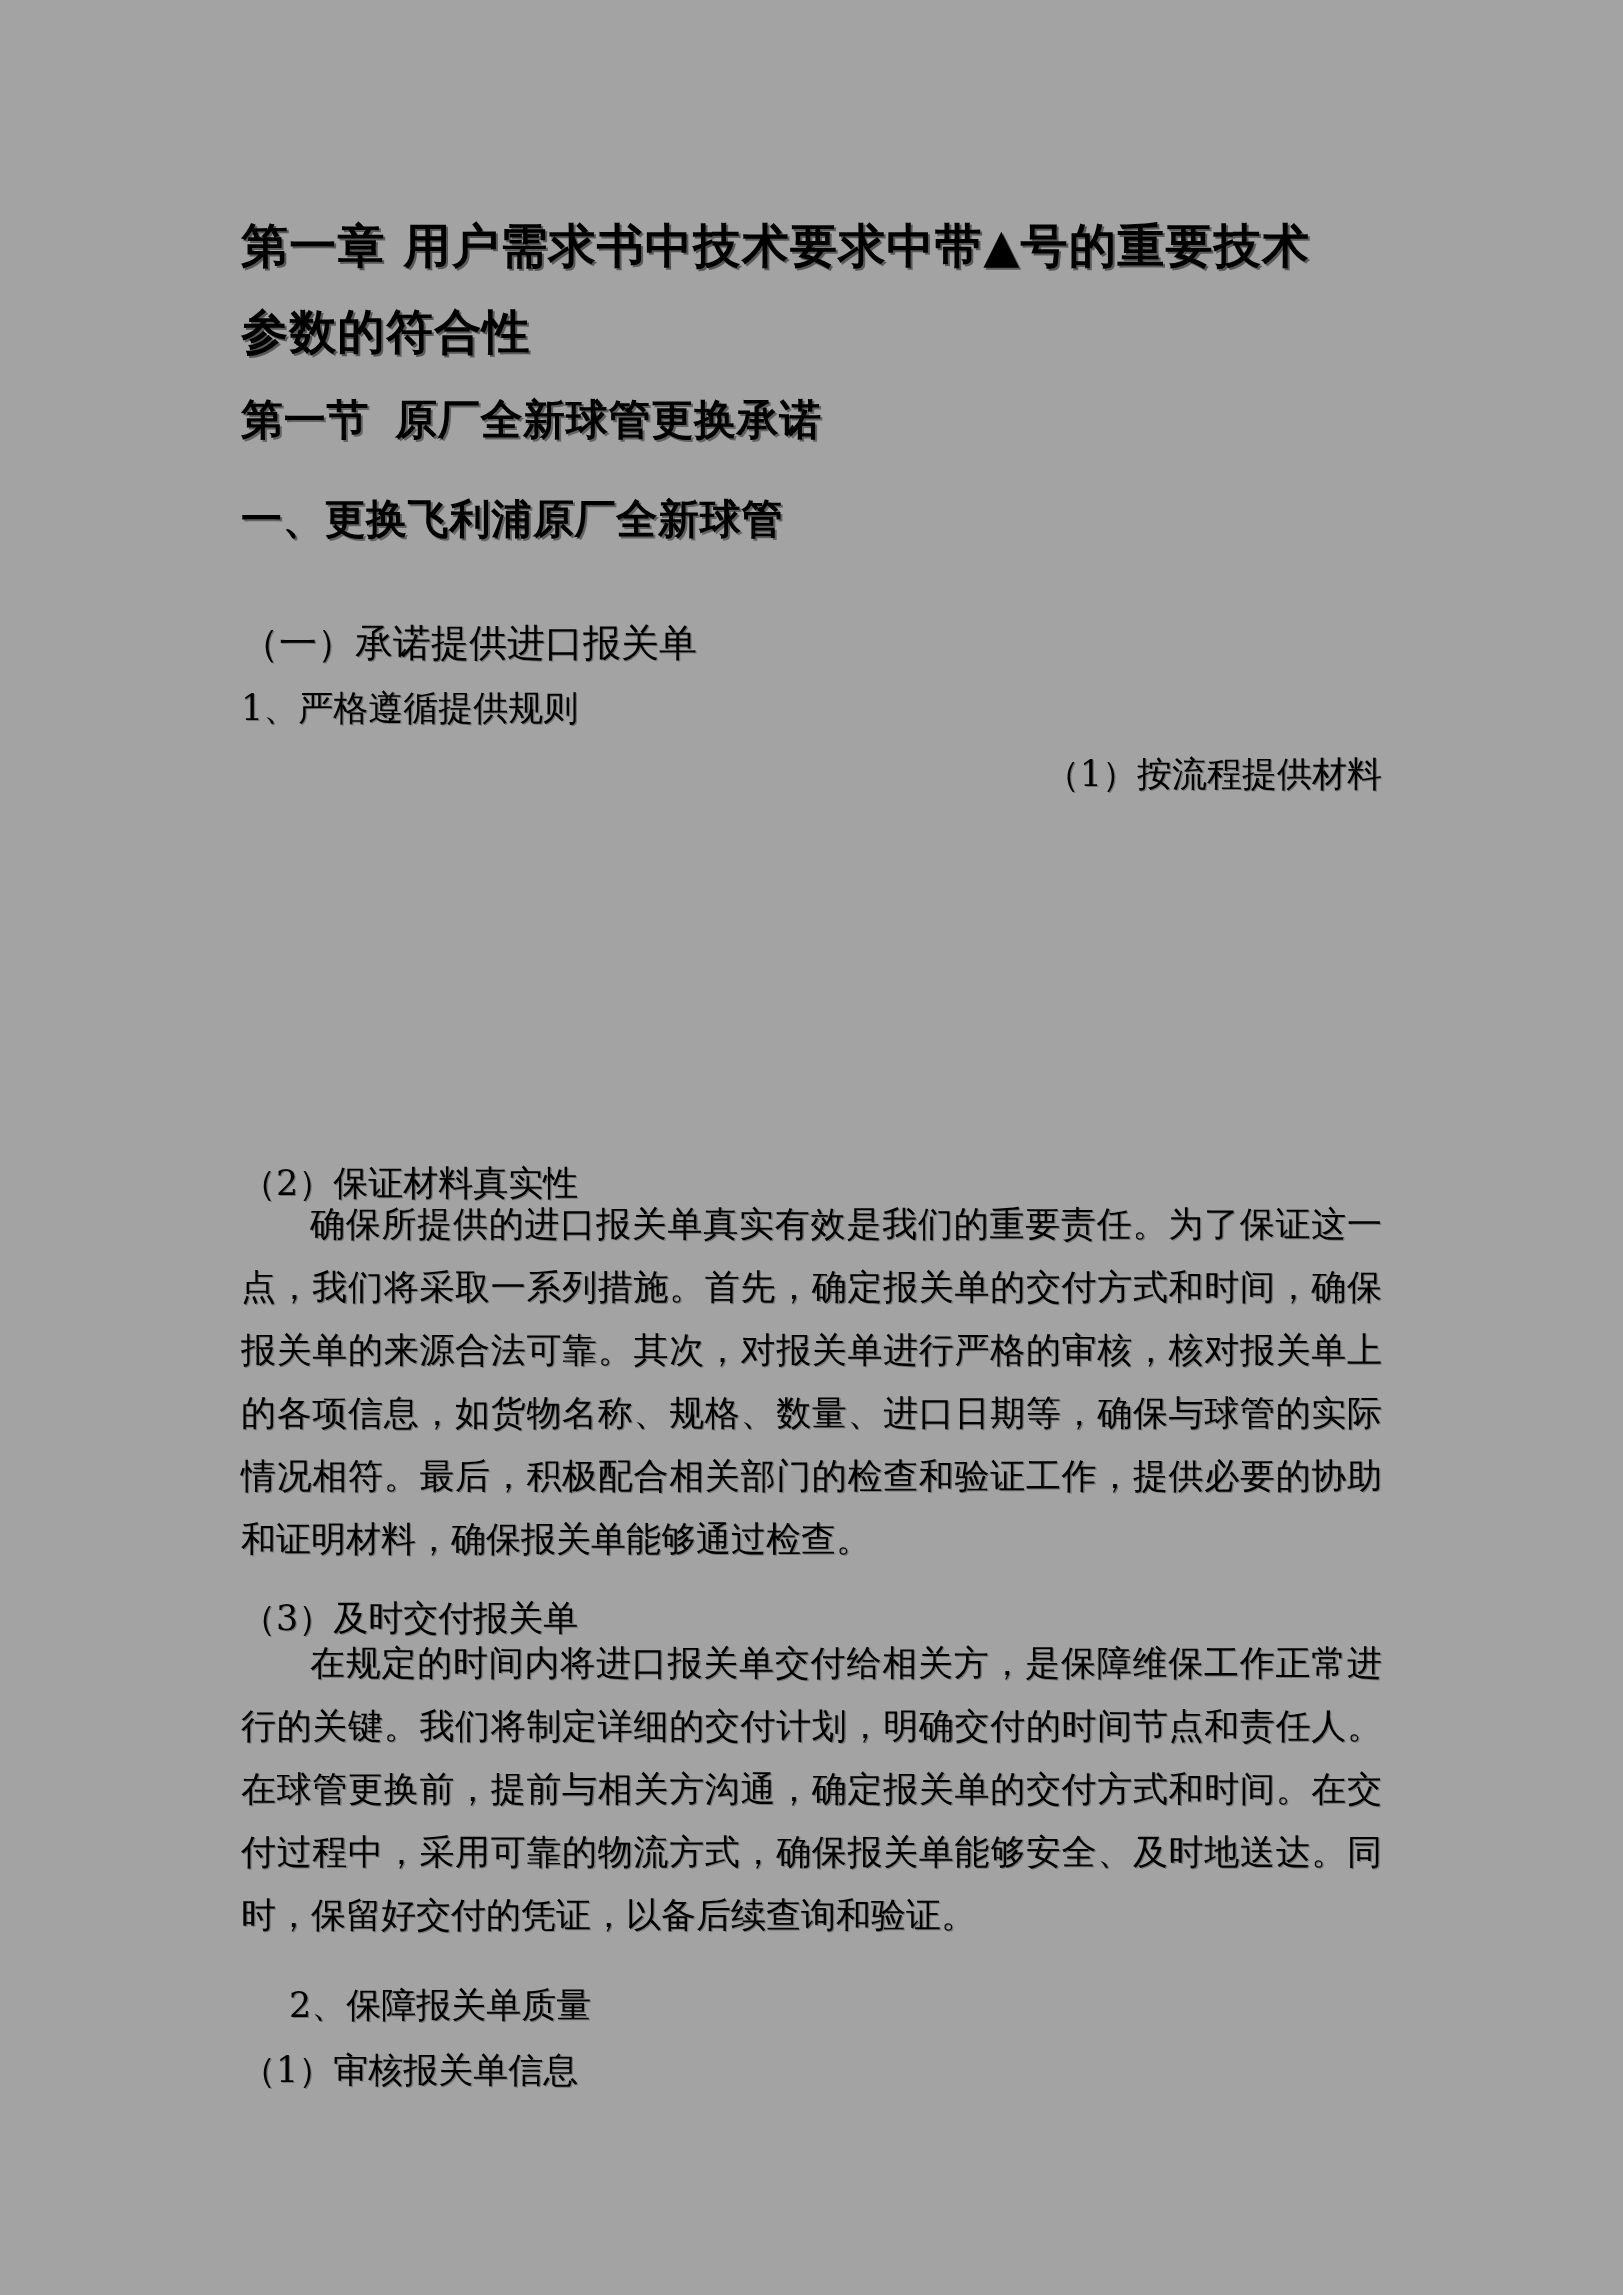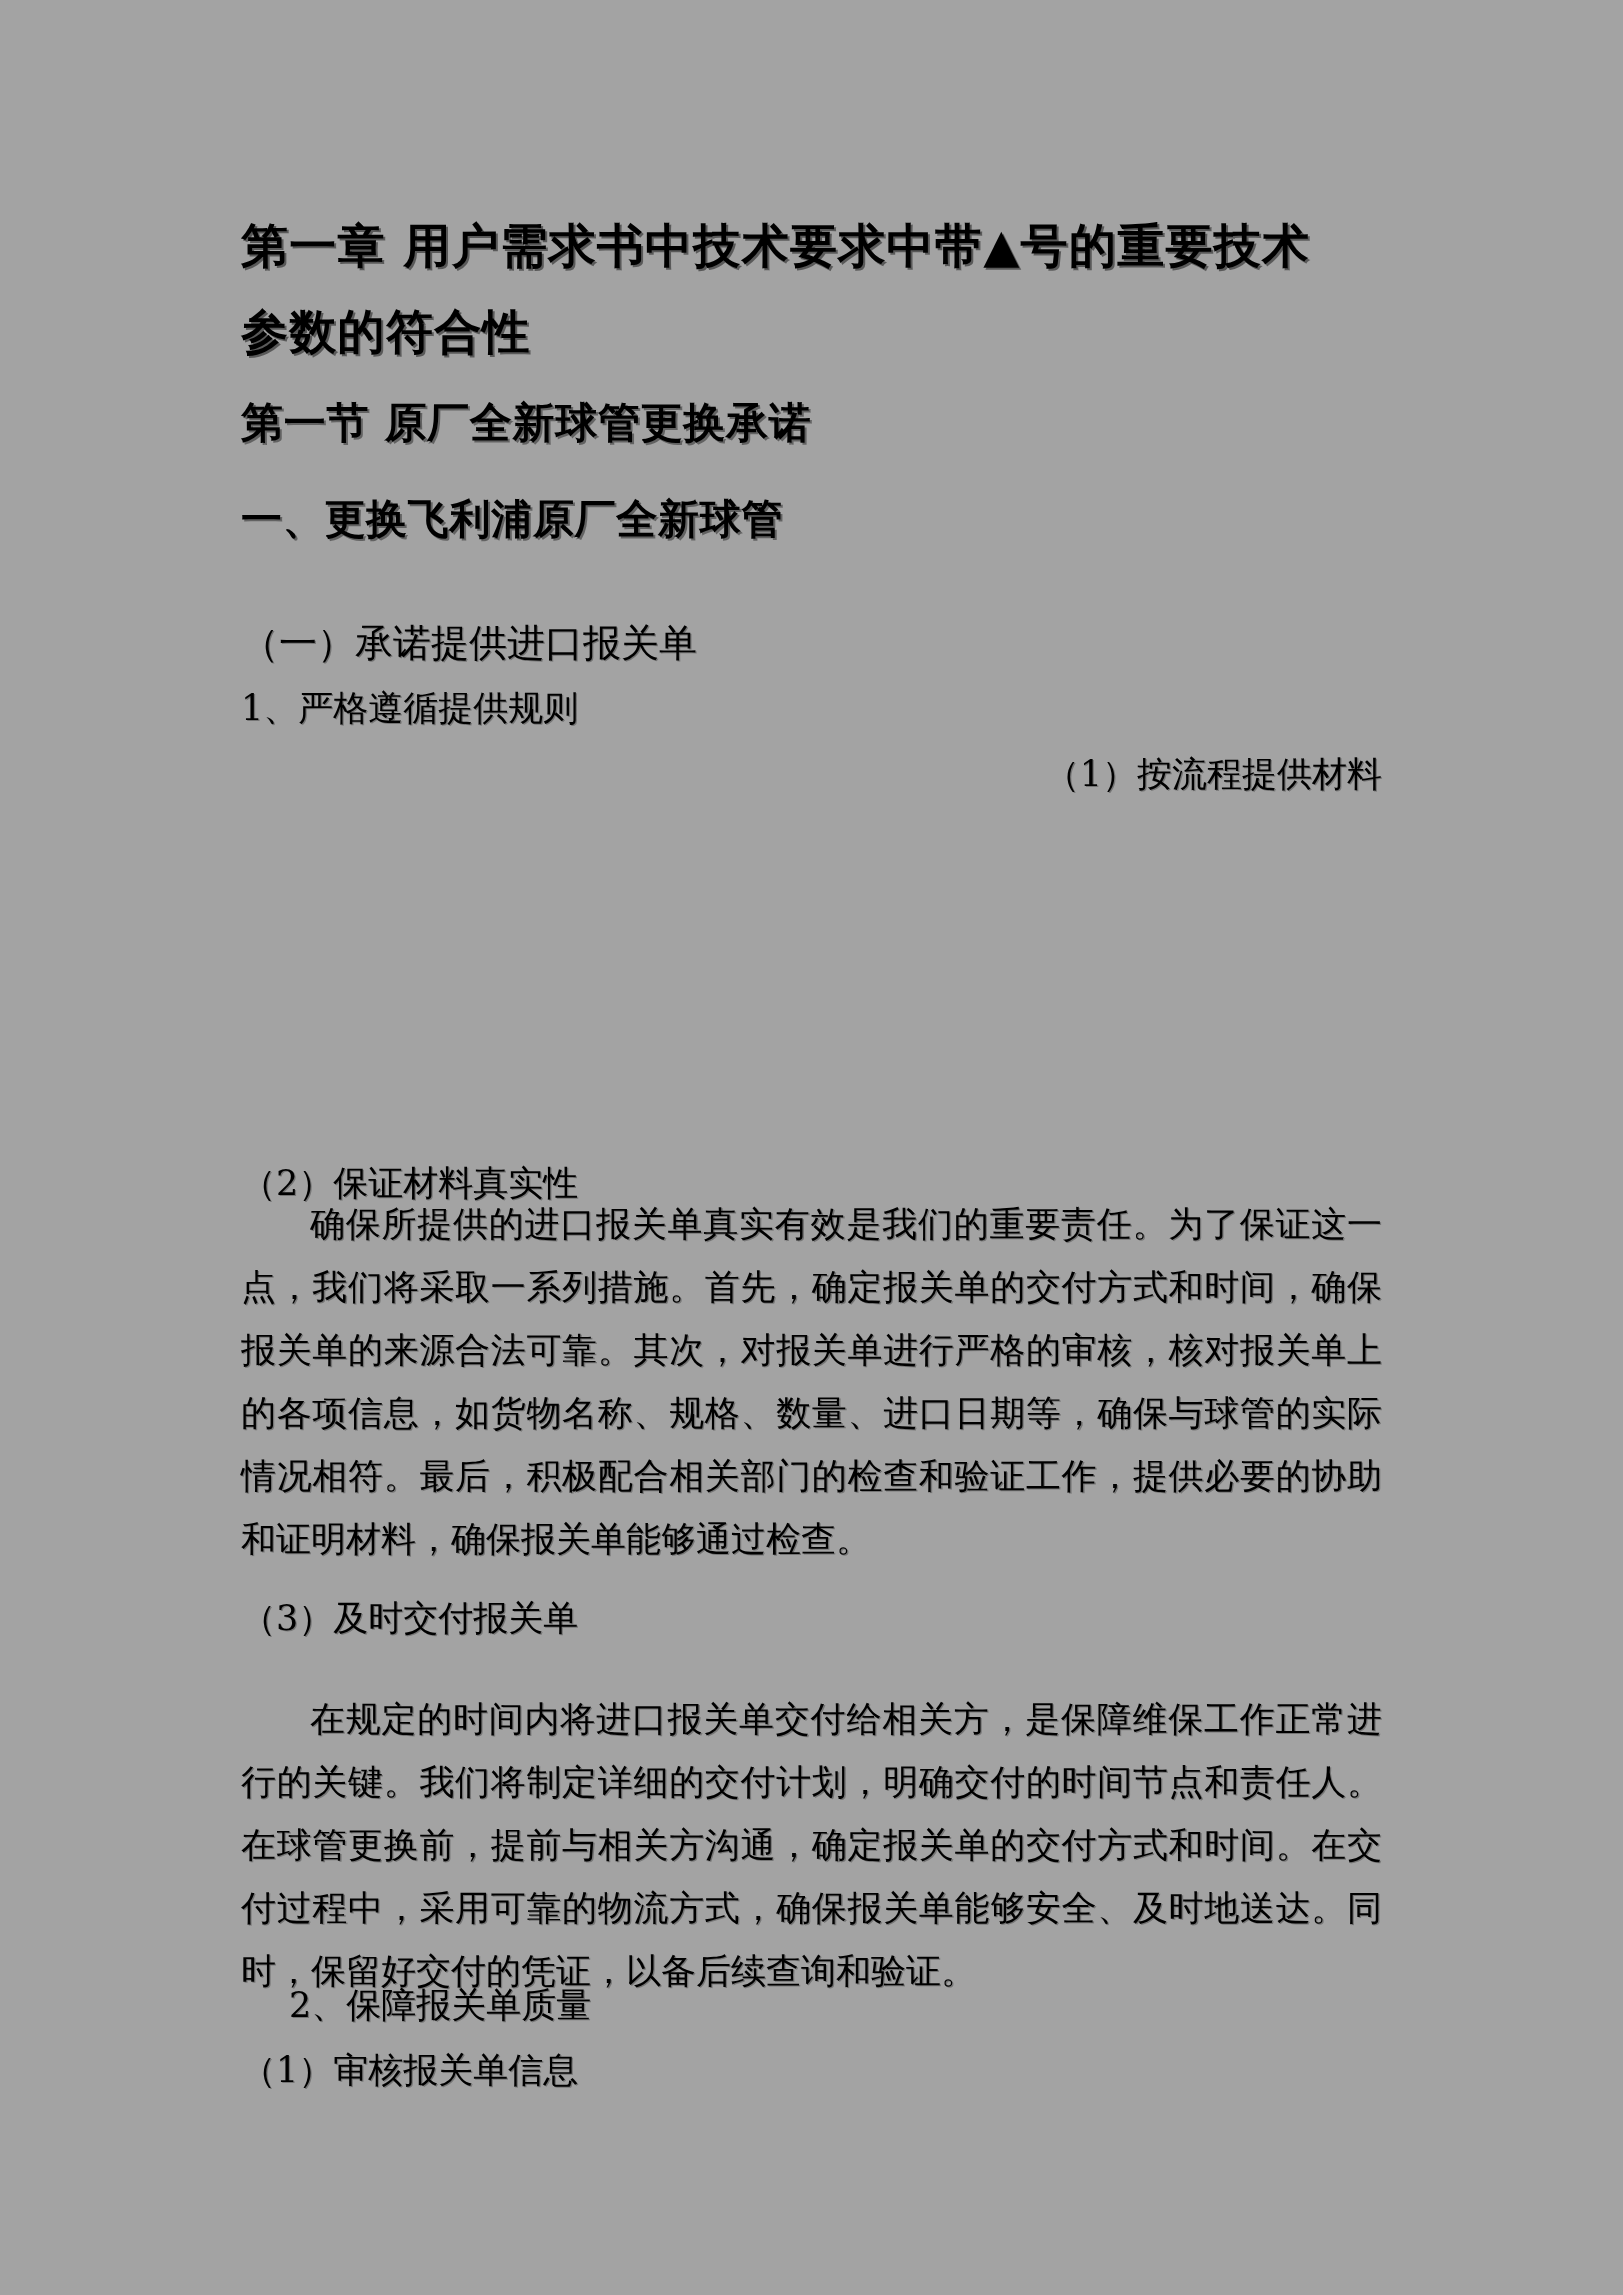--- a/index.html
+++ b/index.html
@@ -28,20 +28,21 @@
     text-shadow: 2px 2px 0 rgba(0,0,0,0.45);
     letter-spacing: 1.3px;
   }
   .section-title {
     top: 398px;
     font-size: 42px;
     font-weight: bold;
     line-height: 50px;
     text-shadow: 2px 2px 0 rgba(0,0,0,0.40);
     letter-spacing: 0.7px;
+    font-family: Liberation Mono, monospace;
   }
   .subsection-title {
     top: 495px;
     font-size: 41px;
     font-weight: bold;
     line-height: 48px;
     text-shadow: 2px 2px 0 rgba(0,0,0,0.40);
     letter-spacing: 0.7px;
   }
   .part-heading {
@@ -65,21 +66,21 @@
   .h-item2-point1 { top: 2049px; }
   .para {
     font-size: 35px;
     line-height: 63px;
     text-align: justify;
     text-indent: 69px;
     text-shadow: 1.3px 1.3px 0 rgba(0,0,0,0.28);
   }
   .p-para1 { top: 807px; }
   .p-para2 { top: 1193px; }
-  .p-para3 { top: 1688px; }
+  .p-para3 { top: 1632px; }
 </style>
 </head>
 <body>
 
 <div class="page">
 
   <h1 class="block chapter-title">第一章 用户需求书中技术要求中带▲号的重要技术<br>参数的符合性</h1>
 
   <h2 class="block section-title">第一节 原厂全新球管更换承诺</h2>
 

